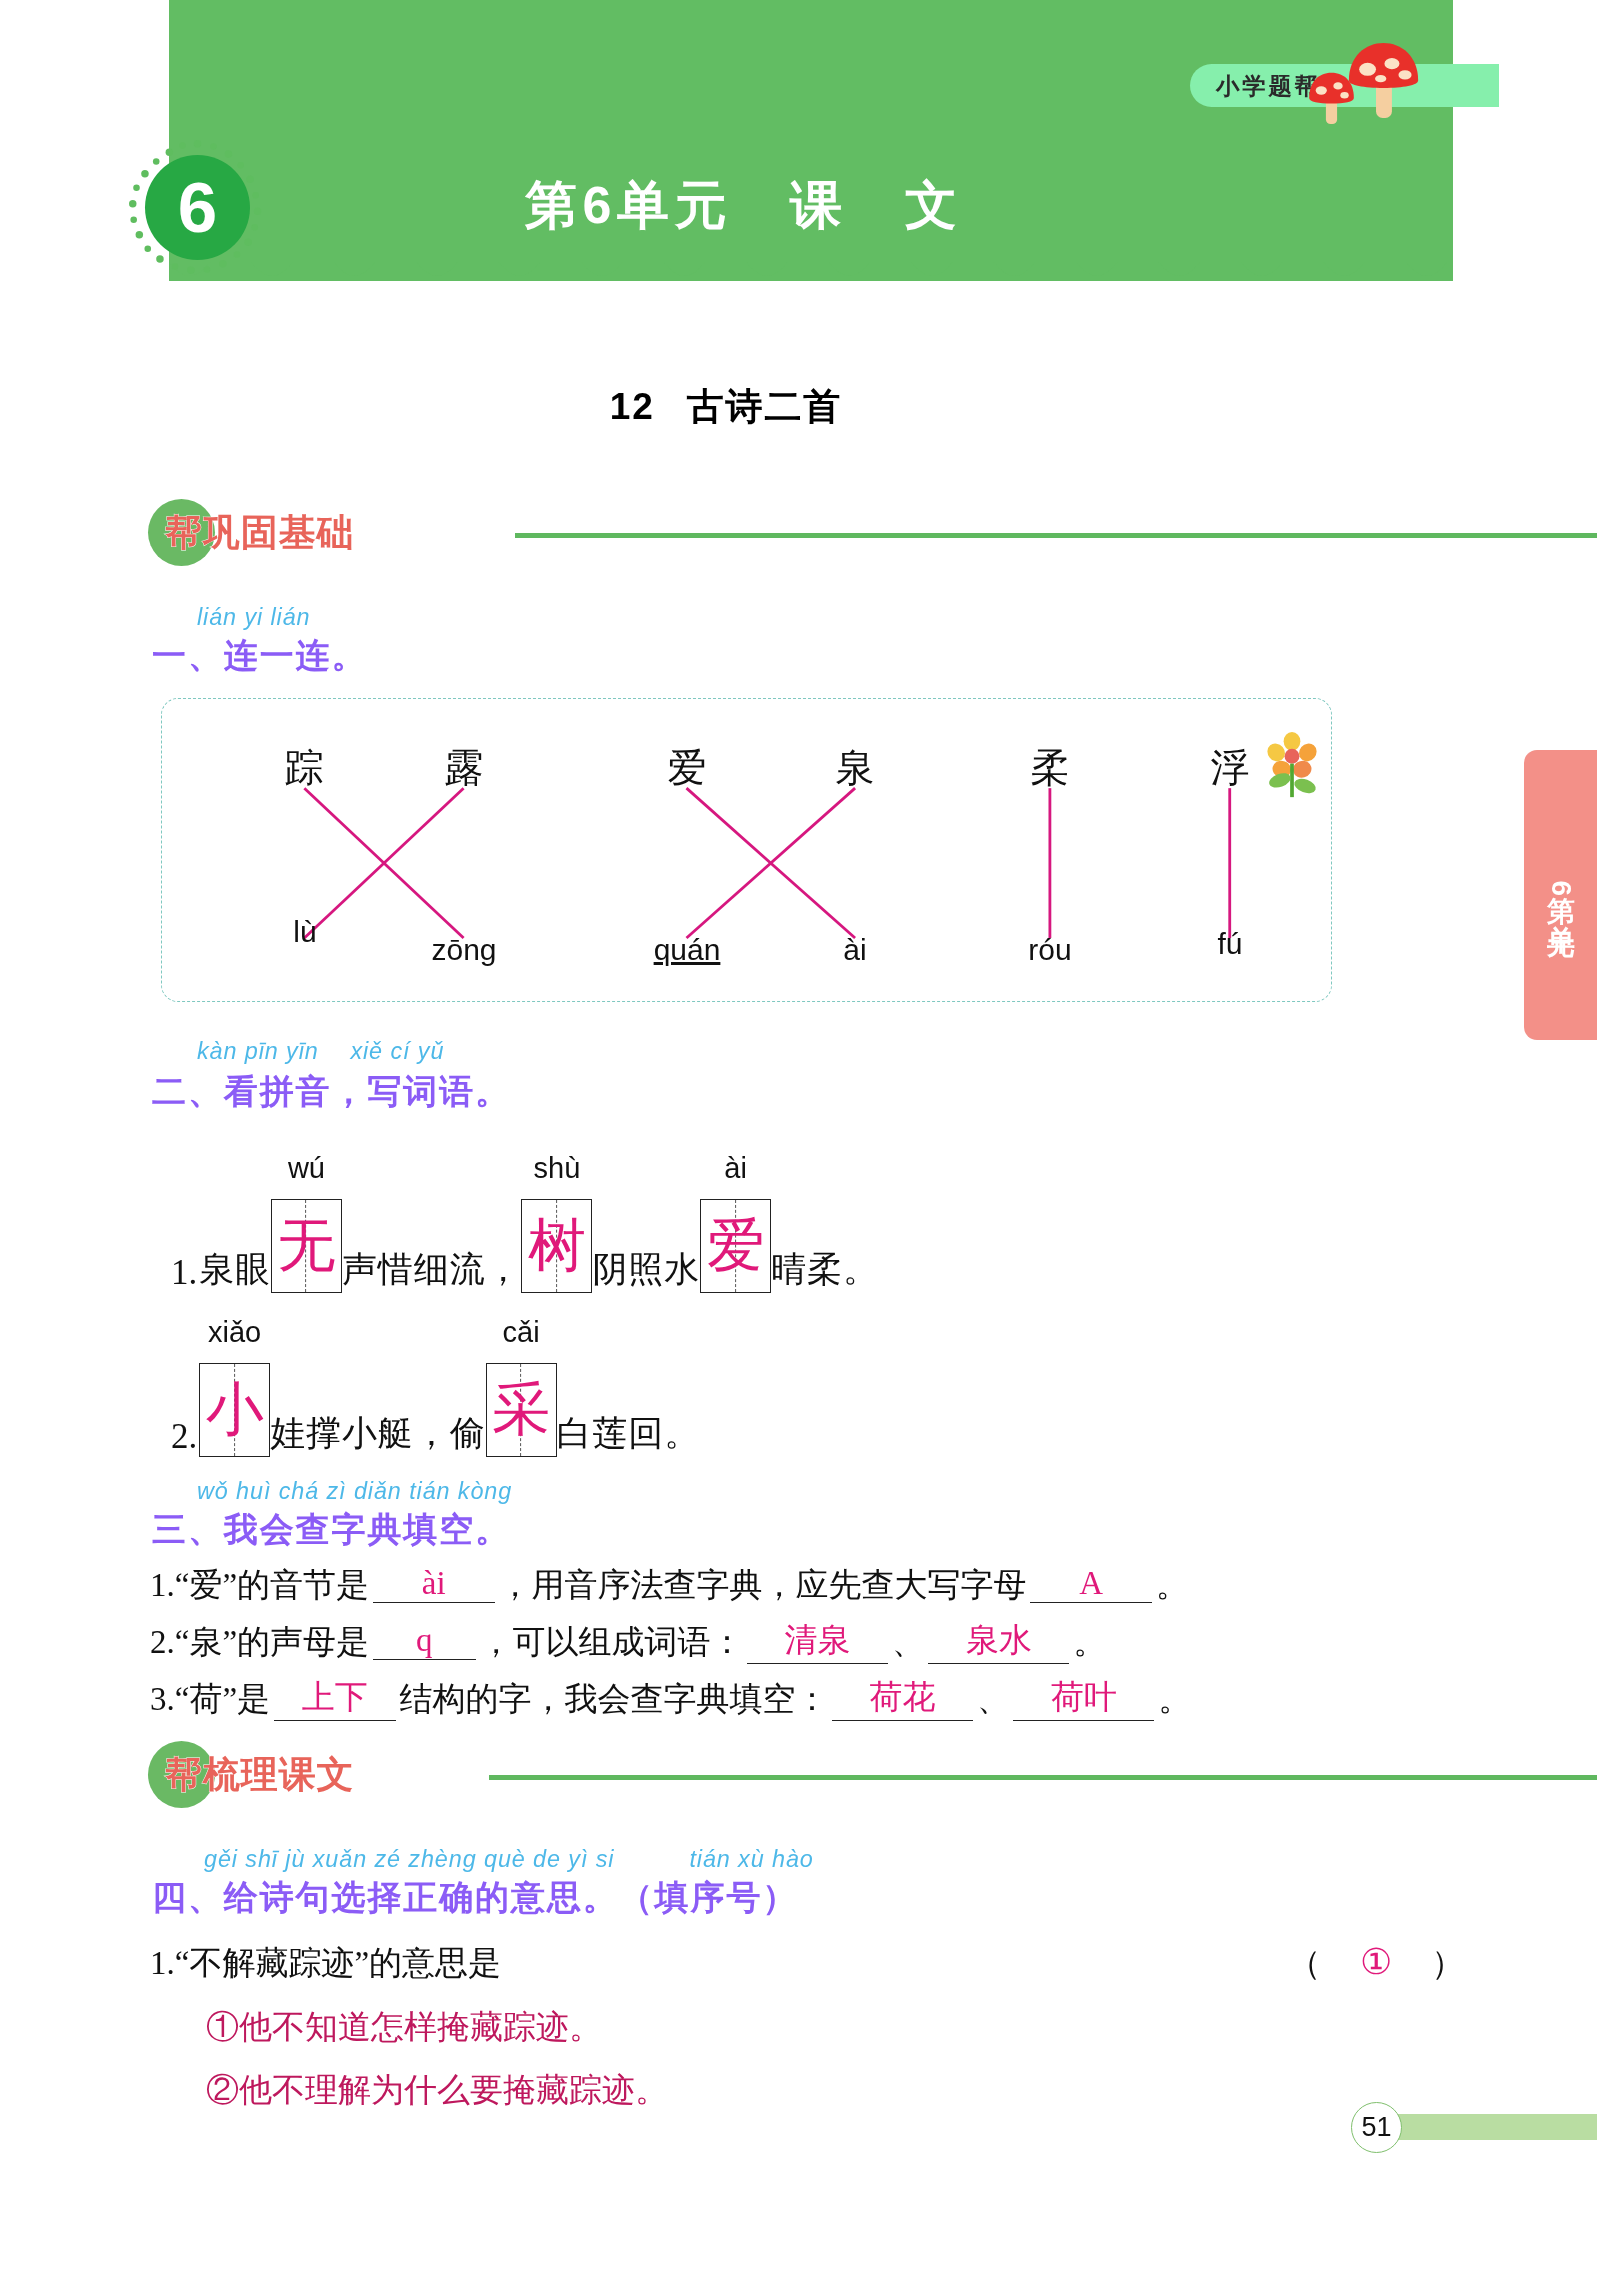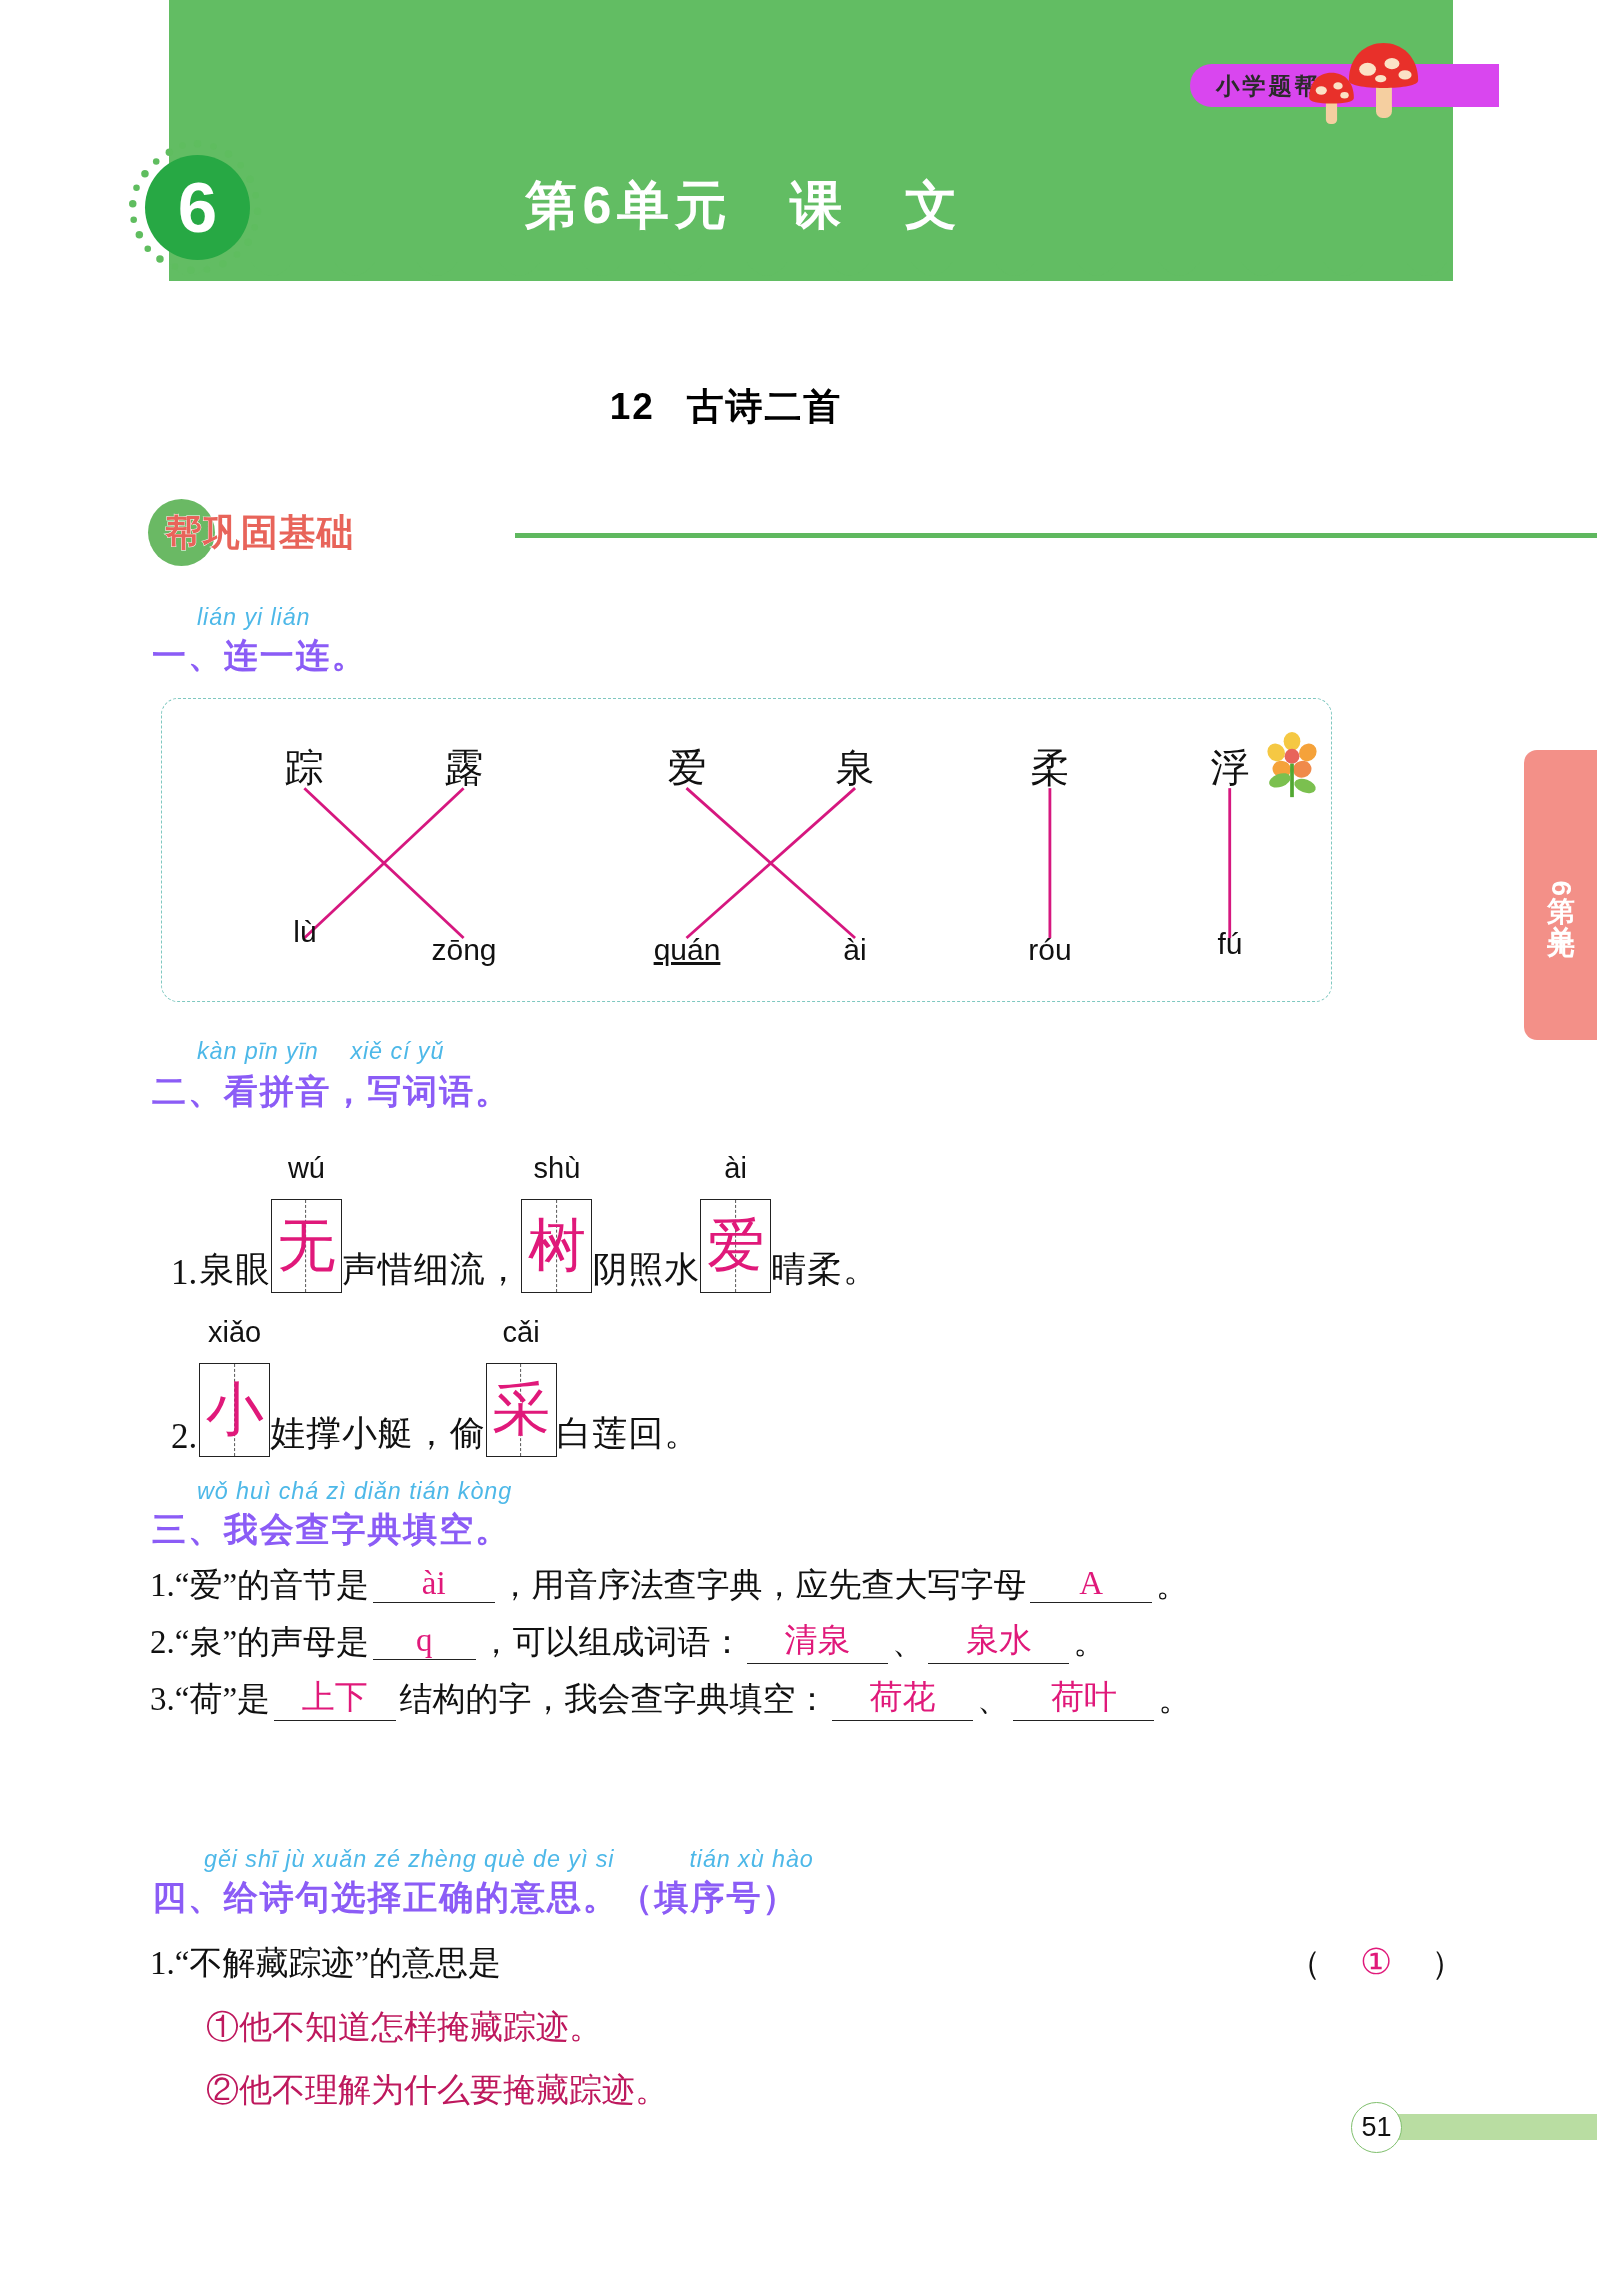--- a/index.html
+++ b/index.html
@@ -17,21 +17,21 @@
     background: #62bd63;
   }
   .header-wave {
     position: absolute; left: 169px; top: 262px; width: 1284px; height: 37px;
     overflow: hidden;
   }
   .header-wave svg { display: block; }
 
   .brand-pill {
     position: absolute; left: 1190px; top: 64px; width: 309px; height: 43px;
-    background: #d946ef; border-radius: 21.5px 0 0 21.5px;
+    background: #86efac; border-radius: 21.5px 0 0 21.5px;
     display: flex; align-items: center;
   }
   .brand-pill-text {
     font-family: "Liberation Serif", serif;
     font-size: 23.4px; color: #2a2a2a; letter-spacing: 2.8px;
     margin-left: 26px; font-weight: 600;
   }
   .mushroom-big {
     position: absolute; left: 1347px; top: 41px; width: 73px; height: 79px;
   }
@@ -415,20 +415,25 @@
     <span>3.</span>
     <span>“荷”是</span>
     <span class="blank w-mid">上下</span>
     <span>结构的字，我会查字典填空：</span>
     <span class="blank w-long">荷花</span>
     <span>、</span>
     <span class="blank w-long">荷叶</span>
     <span>。</span>
   </div>
 
+  <div class="sec-header" style="left:148px; top:1739px; width:1312px;">
+    <div class="sec-circle"></div>
+    <div class="sec-rule" style="left:341px; width:1122px;"></div>
+    <div class="sec-label">帮梳理课文</div>
+  </div>
 
   <div class="q-head" style="left:152px; top:1846px;">
     <div style="display:flex;">
       <div class="q-pinyin" style="margin-left:52px;">gěi shī  jù  xuǎn zé zhèng què de  yì  si</div>
       <div class="q-pinyin" style="margin-left:75px;">tián xù hào</div>
     </div>
     <div class="q-text">四、给诗句选择正确的意思。（填序号）</div>
   </div>
 
   <div class="mc-stem" style="left:150px; top:1941px;">

